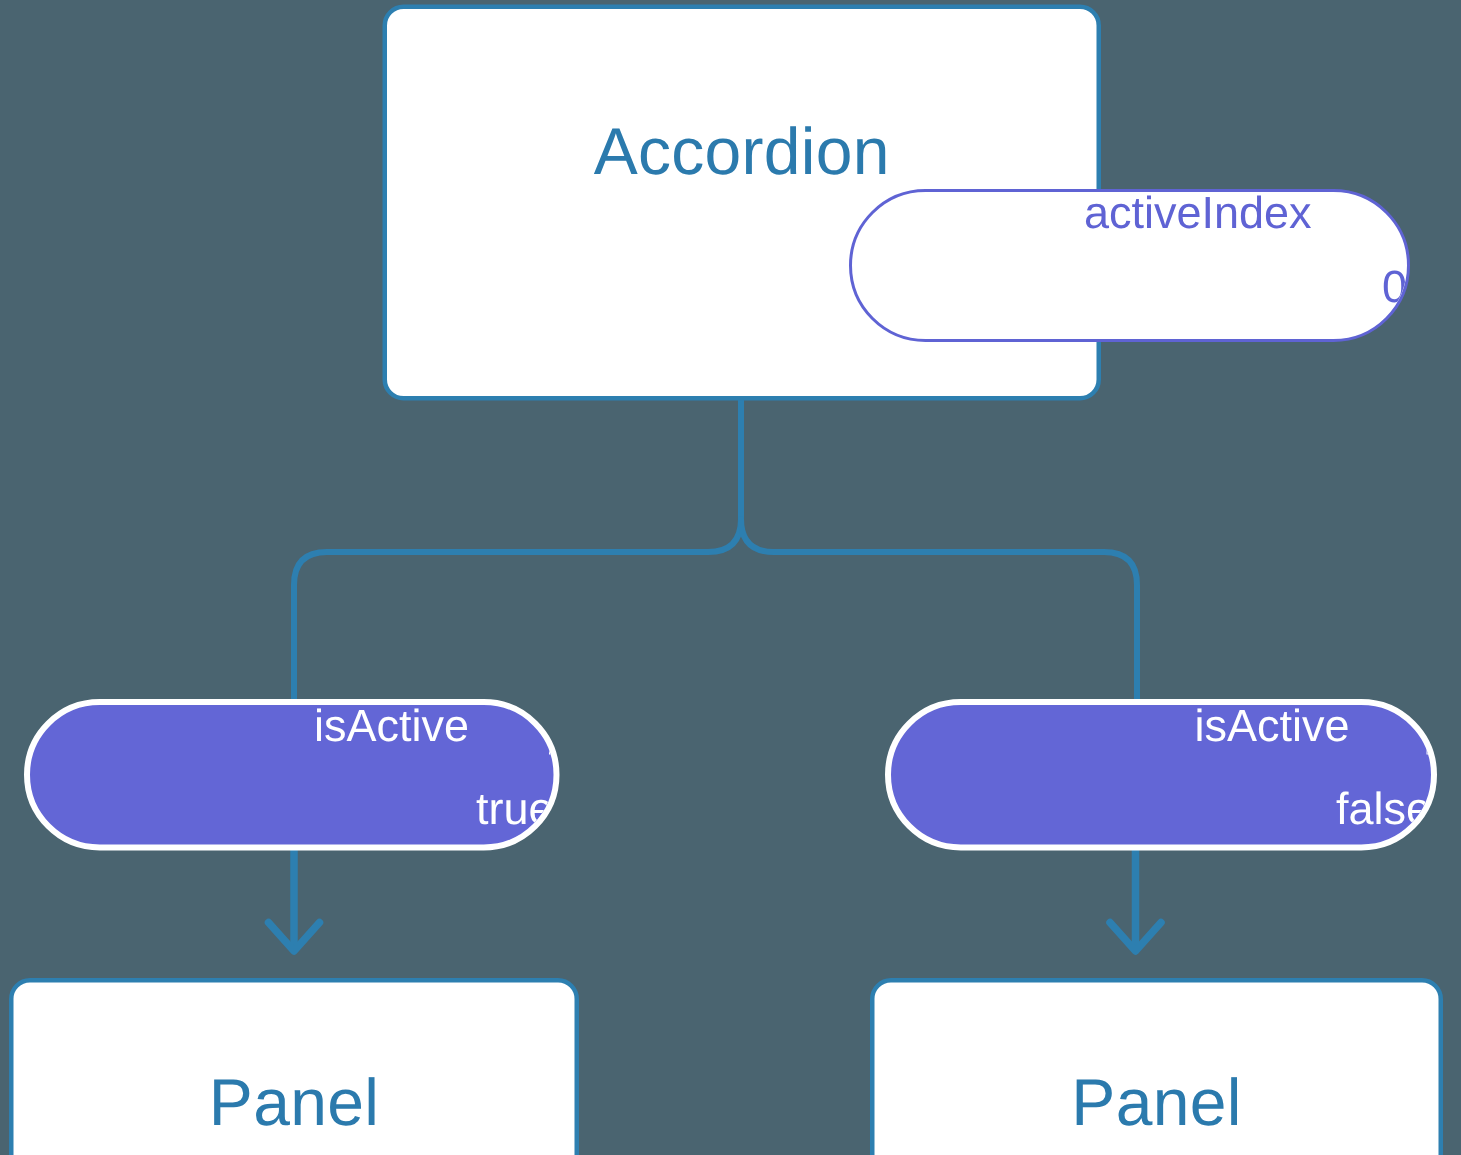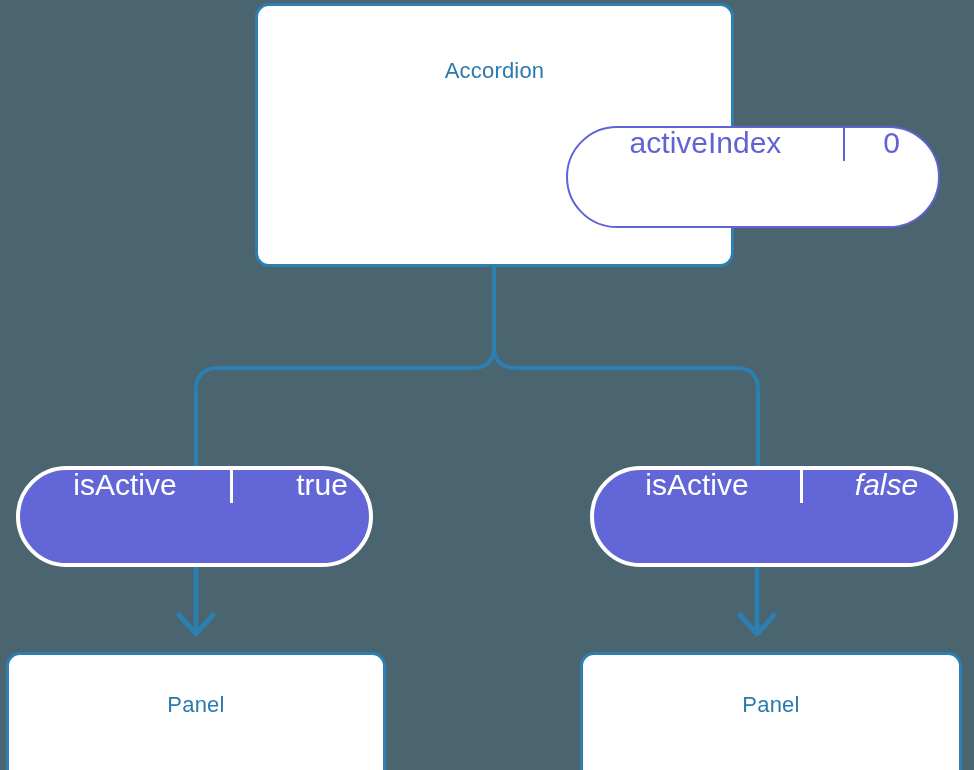--- a/index.html
+++ b/index.html
@@ -37,25 +37,26 @@
     position: absolute;
     z-index: 2;
     background: #ffffff;
     border: 3px solid var(--teal, #2d7fb0);
     border-radius: 14px;
     box-sizing: border-box;
   }
 
   .card-title {
     color: var(--teal-text, #2b7aad);
-    font-size: 22px;
+    font-size: 44px;
     line-height: 1;
     text-align: center;
     letter-spacing: 0.2px;
     white-space: nowrap;
+    margin-top: 20px;
   }
 
   
   #accordion-card {
     left: 255px;
     top: 3px;
     width: 479px;
     height: 264px;
   }
   #accordion-card .card-title {
@@ -77,24 +78,25 @@
     left: 0;
     right: 0;
     top: 39px;
   }
 
   
   .pill {
     position: absolute;
     z-index: 3;
     display: flex;
-    align-items: flex-start;
+    align-items: flex-end;
     box-sizing: border-box;
     border-radius: 999px;
     overflow: hidden;
+    flex-direction: column;
   }
   .pill .pill-key,
   .pill .pill-val {
     display: flex;
     align-items: center;
     justify-content: center;
     box-sizing: border-box;
     font-size: 30px;
     line-height: 1;
     white-space: nowrap;
@@ -137,21 +139,21 @@
   .prop-pill .pill-key {
     border-right: 3px solid #ffffff;
   }
 
   #prop-pill-left  { left: 16px;  width: 357px; }
   #prop-pill-left  .pill-key { width: 213px; }
   #prop-pill-left  .pill-val { flex: 1; margin-left: 26px; }
 
   #prop-pill-right { left: 590px; width: 368px; }
   #prop-pill-right .pill-key { width: 209px; }
-  #prop-pill-right .pill-val { flex: 1; font-style: italic; }
+  #prop-pill-right .pill-val { flex: 1; }
 </style>
 </head>
 <body style="background: rgb(74, 100, 112);">
 
 <div id="stage" style="--bg: #4a6470; --teal: #2d7fb0; --teal-text: #2b7aad; --indigo: #5f63d4; --indigo-fill: #6366d6;">
 
   <svg id="wires" viewBox="0 0 974 770">
     <g fill="none" stroke="#2d7fb0" stroke-width="4" stroke-linecap="round" stroke-linejoin="round">
 
       <path d="M 494 267

